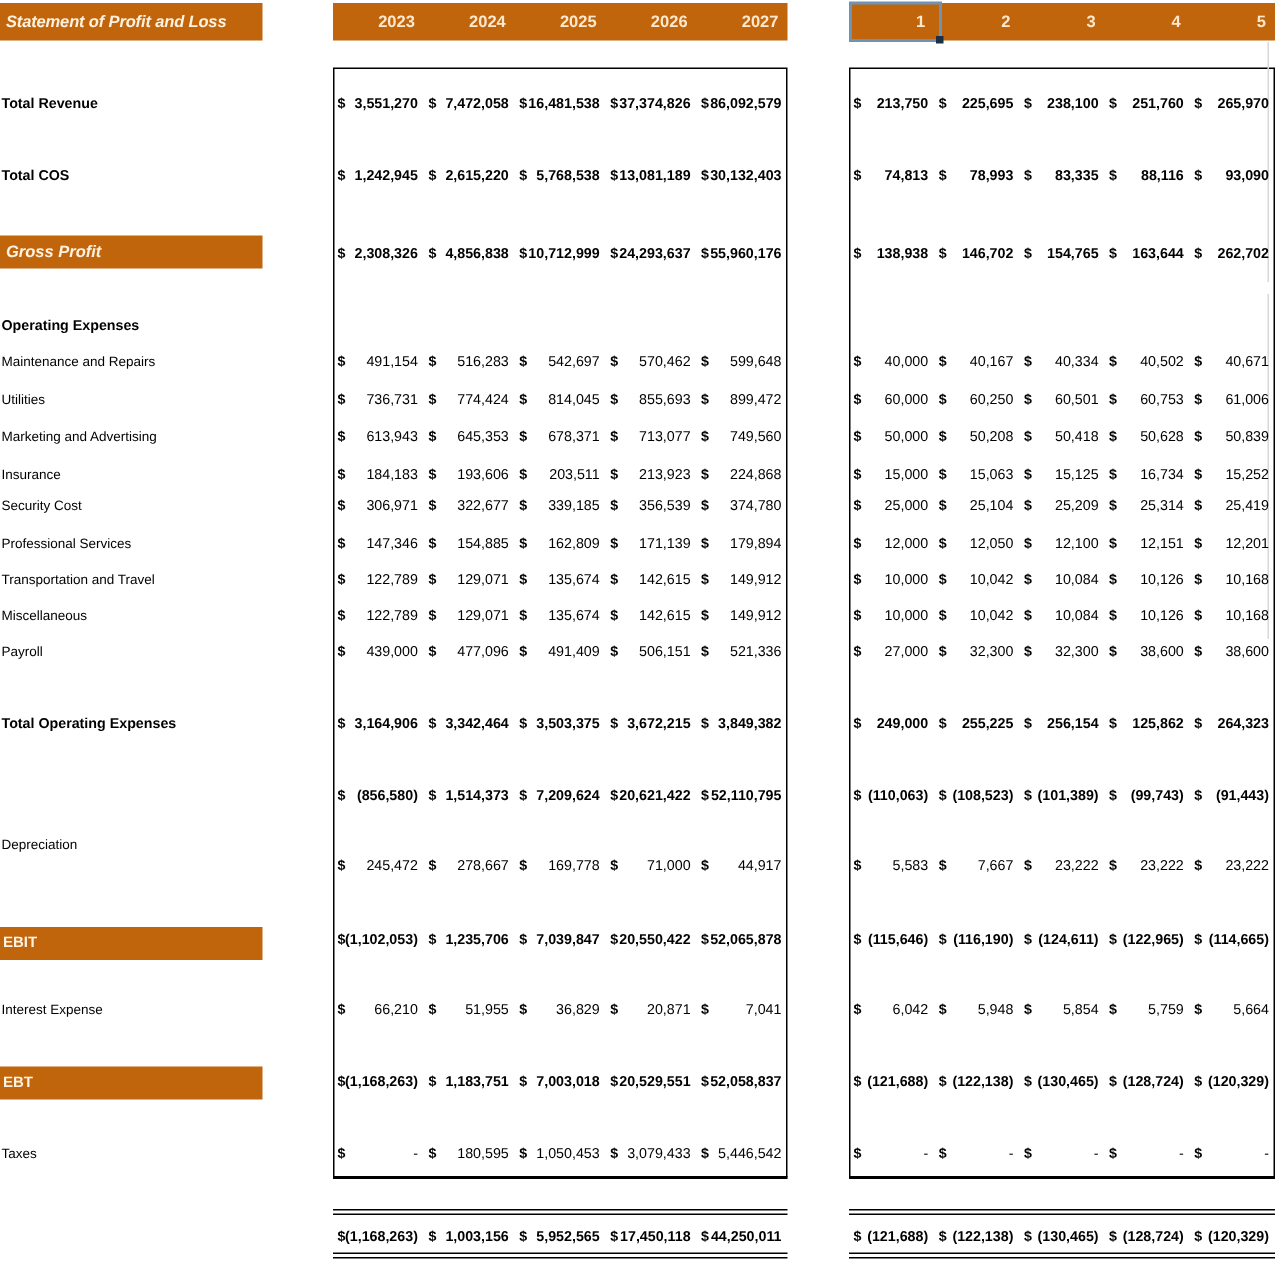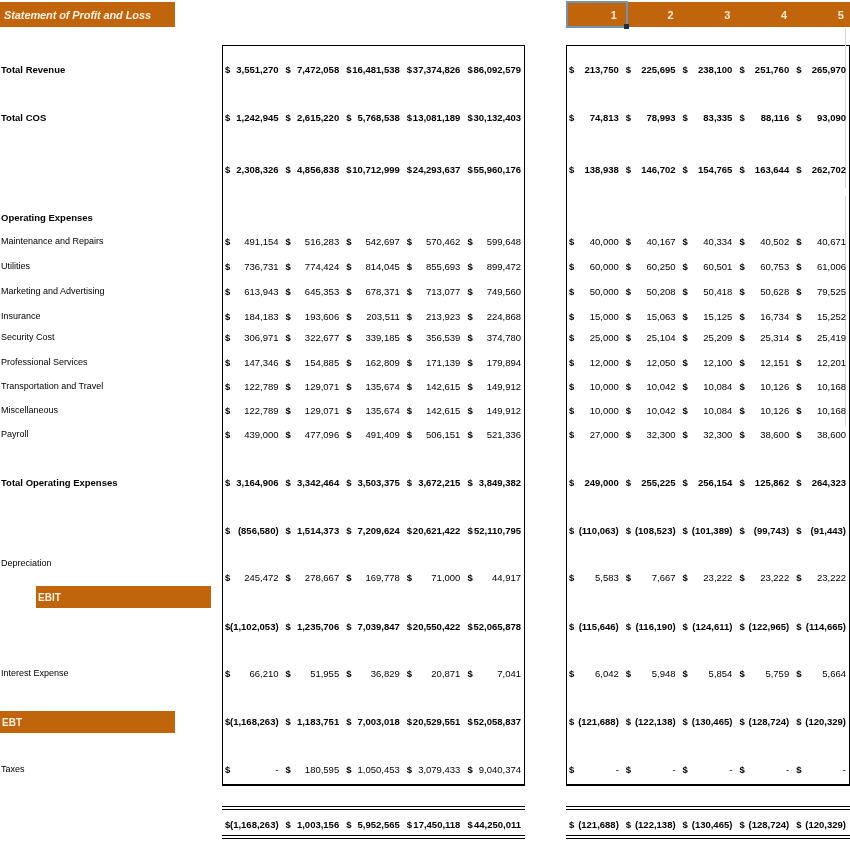--- a/index.html
+++ b/index.html
@@ -184,20 +184,27 @@
 </style>
 </head>
 <body>
 
 <div id="sheet">
 
   <div class="orange-bar title-bar">
     <span class="txt">Statement of Profit and Loss</span>
   </div>
 
+  <div class="yearband" id="yearband">
+      <span class="yr" style="left: 4px; width: 50.6px;">2023</span>
+      <span class="yr" style="left: 64.6px; width: 50.6px;">2024</span>
+      <span class="yr" style="left: 125.2px; width: 50.6px;">2025</span>
+      <span class="yr" style="left: 185.8px; width: 50.6px;">2026</span>
+      <span class="yr" style="left: 246.4px; width: 50.6px;">2027</span>
+    </div>
 
   <div class="monthband" id="monthband">
       <span class="mo" style="left: 4px; width: 46.8px;">1</span>
       <span class="mo" style="left: 60.8px; width: 46.8px;">2</span>
       <span class="mo" style="left: 117.6px; width: 46.8px;">3</span>
       <span class="mo" style="left: 174.4px; width: 46.8px;">4</span>
       <span class="mo" style="left: 231.2px; width: 46.8px;">5</span>
     </div>
   <div class="cellcursor"></div>
 
@@ -219,21 +226,24 @@
   <div class="rowlabel sub" style="top:357px;">Professional Services</div>
   <div class="rowlabel sub" style="top:381px;">Transportation and Travel</div>
   <div class="rowlabel sub" style="top:405px;">Miscellaneous</div>
   <div class="rowlabel sub" style="top:429px;">Payroll</div>
 
   <div class="rowlabel" style="top:477px;">Total Operating Expenses</div>
   <div class="rowlabel sub" style="top:558px;">Depreciation</div>
   <div class="rowlabel sub" style="top:668px;">Interest Expense</div>
   <div class="rowlabel sub" style="top:764px;">Taxes</div>
 
-  <div class="orange-bar rowlabel-bar" style="top:586px;margin-left:36px;">
+  <div class="orange-bar rowlabel-bar italic" style="top:157px;">
+    <span class="txt">Gross Profit</span>
+  </div>
+  <div class="orange-bar rowlabel-bar" style="top:618px;">
     <span class="txt">EBIT</span>
   </div>
   <div class="orange-bar rowlabel-bar" style="top:711px;">
     <span class="txt">EBT</span>
   </div>
 
   <div id="numbers">
       <div class="cell bold" style="left: 222px; top: 64px; width: 60.6px;">
         <span class="cur">$</span>
         <span class="val">3,551,270</span>
@@ -605,21 +615,21 @@
       <div class="cell" style="left: 343.2px; top: 764px; width: 60.6px;">
         <span class="cur">$</span>
         <span class="val">1,050,453</span>
       </div>
       <div class="cell" style="left: 403.8px; top: 764px; width: 60.6px;">
         <span class="cur">$</span>
         <span class="val">3,079,433</span>
       </div>
       <div class="cell" style="left: 464.4px; top: 764px; width: 60.6px;">
         <span class="cur">$</span>
-        <span class="val">9,040,374</span>
+        <span class="val">5,446,542</span>
       </div>
       <div class="cell bold" style="left: 222px; top: 819px; width: 60.6px;">
         <span class="cur">$</span>
         <span class="val">(1,168,263)</span>
       </div>
       <div class="cell bold" style="left: 282.6px; top: 819px; width: 60.6px;">
         <span class="cur">$</span>
         <span class="val">1,003,156</span>
       </div>
       <div class="cell bold" style="left: 343.2px; top: 819px; width: 60.6px;">
@@ -745,21 +755,21 @@
       <div class="cell" style="left: 679.6px; top: 286px; width: 56.8px;">
         <span class="cur">$</span>
         <span class="val">50,418</span>
       </div>
       <div class="cell" style="left: 736.4px; top: 286px; width: 56.8px;">
         <span class="cur">$</span>
         <span class="val">50,628</span>
       </div>
       <div class="cell" style="left: 793.2px; top: 286px; width: 56.8px;">
         <span class="cur">$</span>
-        <span class="val">79,525</span>
+        <span class="val">50,839</span>
       </div>
       <div class="cell" style="left: 566px; top: 311px; width: 56.8px;">
         <span class="cur">$</span>
         <span class="val">15,000</span>
       </div>
       <div class="cell" style="left: 622.8px; top: 311px; width: 56.8px;">
         <span class="cur">$</span>
         <span class="val">15,063</span>
       </div>
       <div class="cell" style="left: 679.6px; top: 311px; width: 56.8px;">

